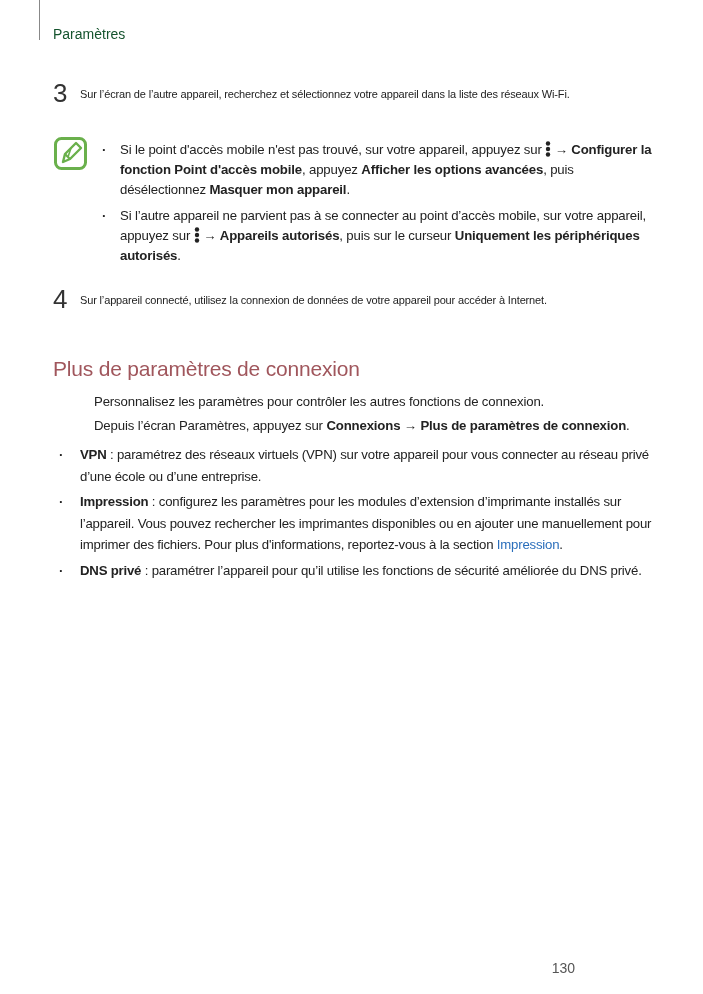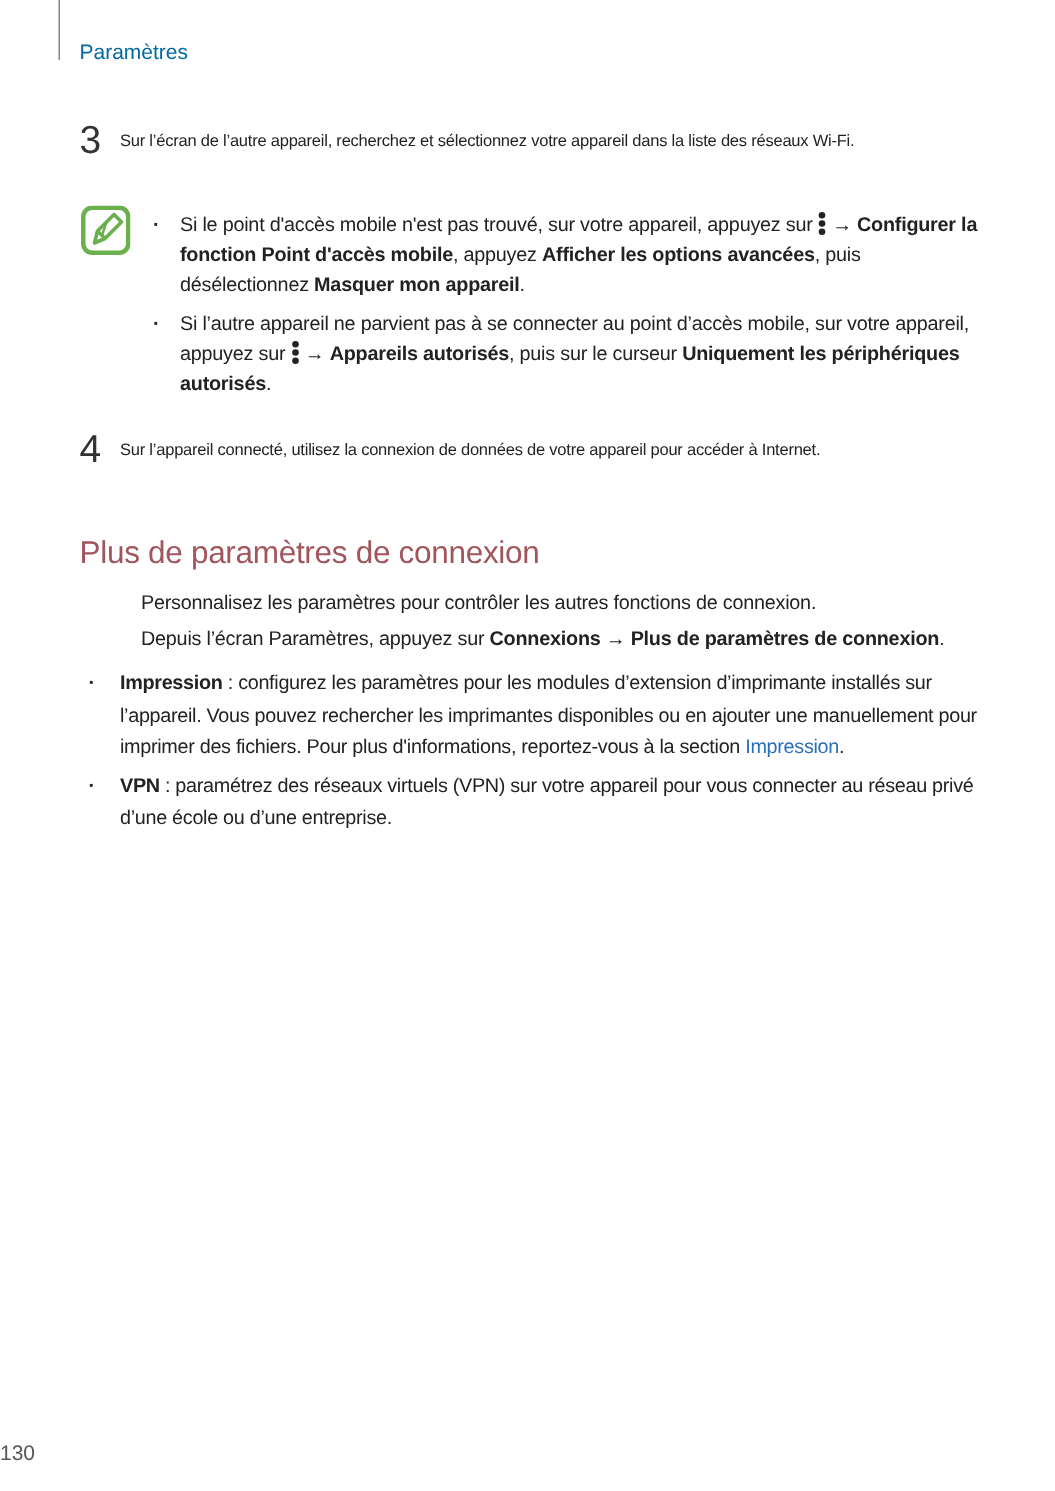--- a/index.html
+++ b/index.html
@@ -1,35 +1,35 @@
 <!DOCTYPE html>
 <html><head>
 <meta charset="utf-8">
 <style>
   html, body { margin:0; padding:0; background:#fff; }
   body { width:703px; height:994px; position:relative; overflow:hidden;
     font-family:"Liberation Sans", sans-serif; color:#222; }
   .header-rule { position:absolute; left:39px; top:0; width:1px; height:40px; background:#888; }
-  .header-title { position:absolute; left:53px; top:26px; font-size:14px; color:#0369a1; }
+  .header-title { position:absolute; left:53px; top:26px; font-size:14px; color:#14532d; }
   .step { position:absolute; left:53px; width:600px; }
   .step-num { position:absolute; left:0; top:-6px; font-size:26px; color:#333; font-weight:normal; }
   .step-text { margin-left:27px; font-size:11px; line-height:20px; letter-spacing:-0.15px; }
   .note-icon { position:absolute; left:54px; top:137px; width:33px; height:33px; }
   .note-list { position:absolute; left:100px; top:140px; width:555px; margin:0; padding:0; list-style:none; }
   .note-list li { position:relative; padding-left:20px; font-size:13.2px; line-height:20px; margin-bottom:6px; letter-spacing:-0.15px; }
   .note-list li::before { content:"·"; position:absolute; left:2px; top:0; font-weight:bold; }
   b { font-weight:bold; }
   .kebab { display:inline-block; width:6px; height:16px; vertical-align:-3px; }
   .section-title { position:absolute; left:53px; top:357px; font-size:21px; color:#a0565c; font-weight:normal; letter-spacing:-0.2px; }
   .para { position:absolute; left:53px; font-size:13.2px; line-height:20px; letter-spacing:-0.15px;margin-left:41px; }
   .items { position:absolute; left:53px; top:444px; width:600px; margin:0; padding:0; list-style:none; }
   .items li { position:relative; padding-left:27px; font-size:13.2px; line-height:21.5px; margin-bottom:4px; letter-spacing:-0.2px; }
   .items li::before { content:"·"; position:absolute; left:6px; top:0; font-weight:bold; }
   .link { color:#2a6ebb; }
-  .page-number { position:absolute; left:0; width:575px; text-align:left; top:960px; font-size:14px; color:#555; }
+  .page-number { position:absolute; left:0; width:575px; text-align:right; top:960px; font-size:14px; color:#555; }
 </style>
 </head>
 <body>
 
 <div class="header-rule"></div>
 <div class="header-title">Paramètres</div>
 
 <div class="step" style="top:84px;">
   <span class="step-num">3</span>
   <div class="step-text">Sur l’écran de l’autre appareil, recherchez et sélectionnez votre appareil dans la liste des réseaux Wi-Fi.</div>
@@ -58,17 +58,18 @@
 <div class="step" style="top:290px;">
   <span class="step-num">4</span>
   <div class="step-text">Sur l’appareil connecté, utilisez la connexion de données de votre appareil pour accéder à Internet.</div>
 </div>
 
 <div class="section-title">Plus de paramètres de connexion</div>
 <div class="para" style="top:392px;">Personnalisez les paramètres pour contrôler les autres fonctions de connexion.</div>
 <div class="para" style="top:416px;text-align:right;"><span>Depuis l’écran Paramètres, appuyez sur </span><b>Connexions</b><span> → </span><b>Plus de paramètres de connexion</b><span>.</span></div>
 
 <ul class="items">
+  <li><b>VPN</b><span> : paramétrez des réseaux virtuels (VPN) sur votre appareil pour vous connecter au réseau privé d’une école ou d’une entreprise.</span></li>
   <li><b>Impression</b><span> : configurez les paramètres pour les modules d’extension d’imprimante installés sur l’appareil. Vous pouvez rechercher les imprimantes disponibles ou en ajouter une manuellement pour imprimer des fichiers. Pour plus d'informations, reportez-vous à la section </span><span class="link">Impression</span><span>.</span></li>
-  <li><b>VPN</b><span> : paramétrez des réseaux virtuels (VPN) sur votre appareil pour vous connecter au réseau privé d’une école ou d’une entreprise.</span></li>
+  <li><b>DNS privé</b><span> : paramétrer l’appareil pour qu’il utilise les fonctions de sécurité améliorée du DNS privé.</span></li>
 </ul>
 
 <div class="page-number">130</div>
 
 </body></html>

